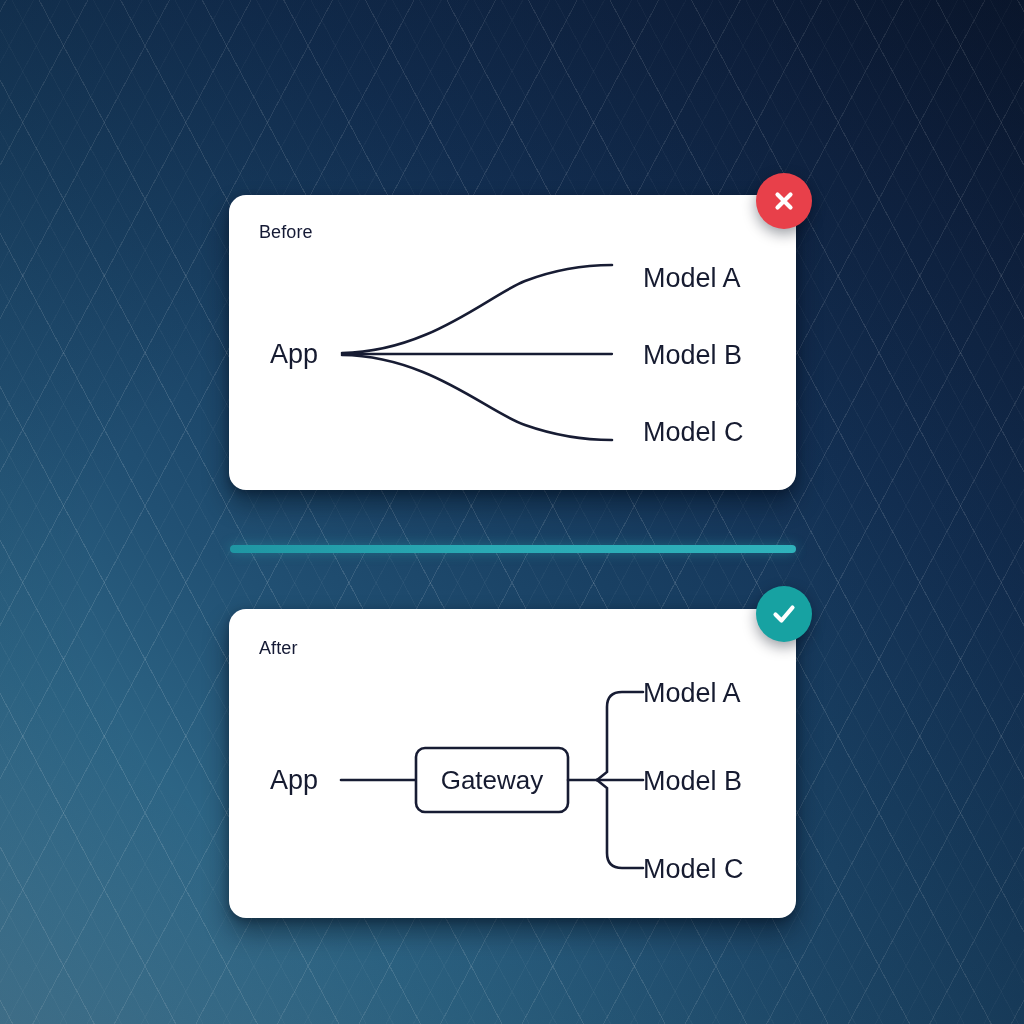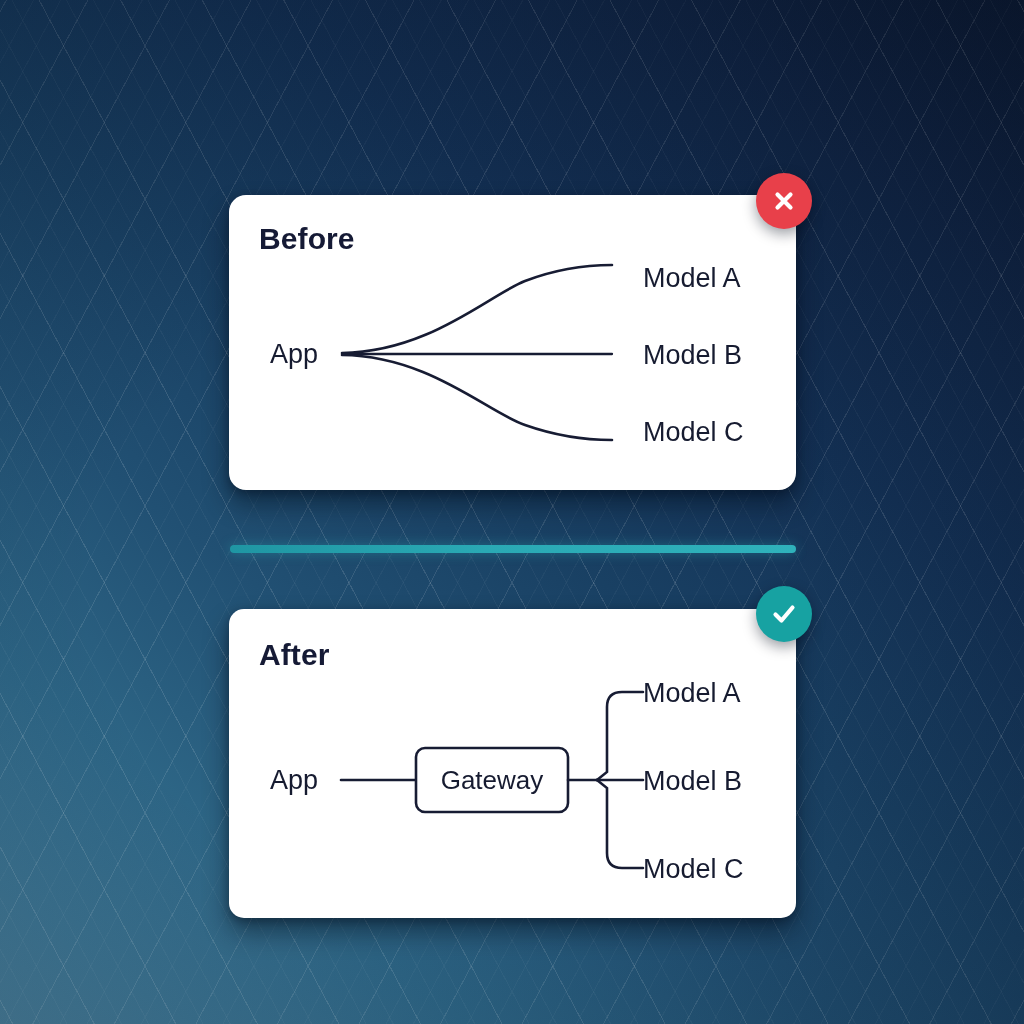--- a/index.html
+++ b/index.html
@@ -81,27 +81,27 @@
   }
 
   
   .card {
     position: absolute;
     background: #ffffff;
     border-radius: 17px;
     box-shadow: 0 14px 26px rgba(2,10,24,0.46), 0 3px 8px rgba(2,10,24,0.32);
   }
   #card-before { left: 229px; top: 195px;  width: 567px; height: 295px; }
-  #card-after  { left: 229px; top: 609px;  width: 567px; height: 309px; border-radius: 15px; }
+  #card-after  { left: 229px; top: 609px;  width: 567px; height: 309px; }
 
   .card-title {
     position: absolute;
     left: 30px;
-    font-size: 30px;
-    font-weight: bold;
+    font-size: 18px;
+    font-weight: normal;
     color: #151a35;
     letter-spacing: 0.1px;
     white-space: nowrap;
   }
   #card-before .card-title { top: 27px; }
   #card-after  .card-title { top: 29px; }
 
   .diagram {
     position: absolute;
     left: 0;

